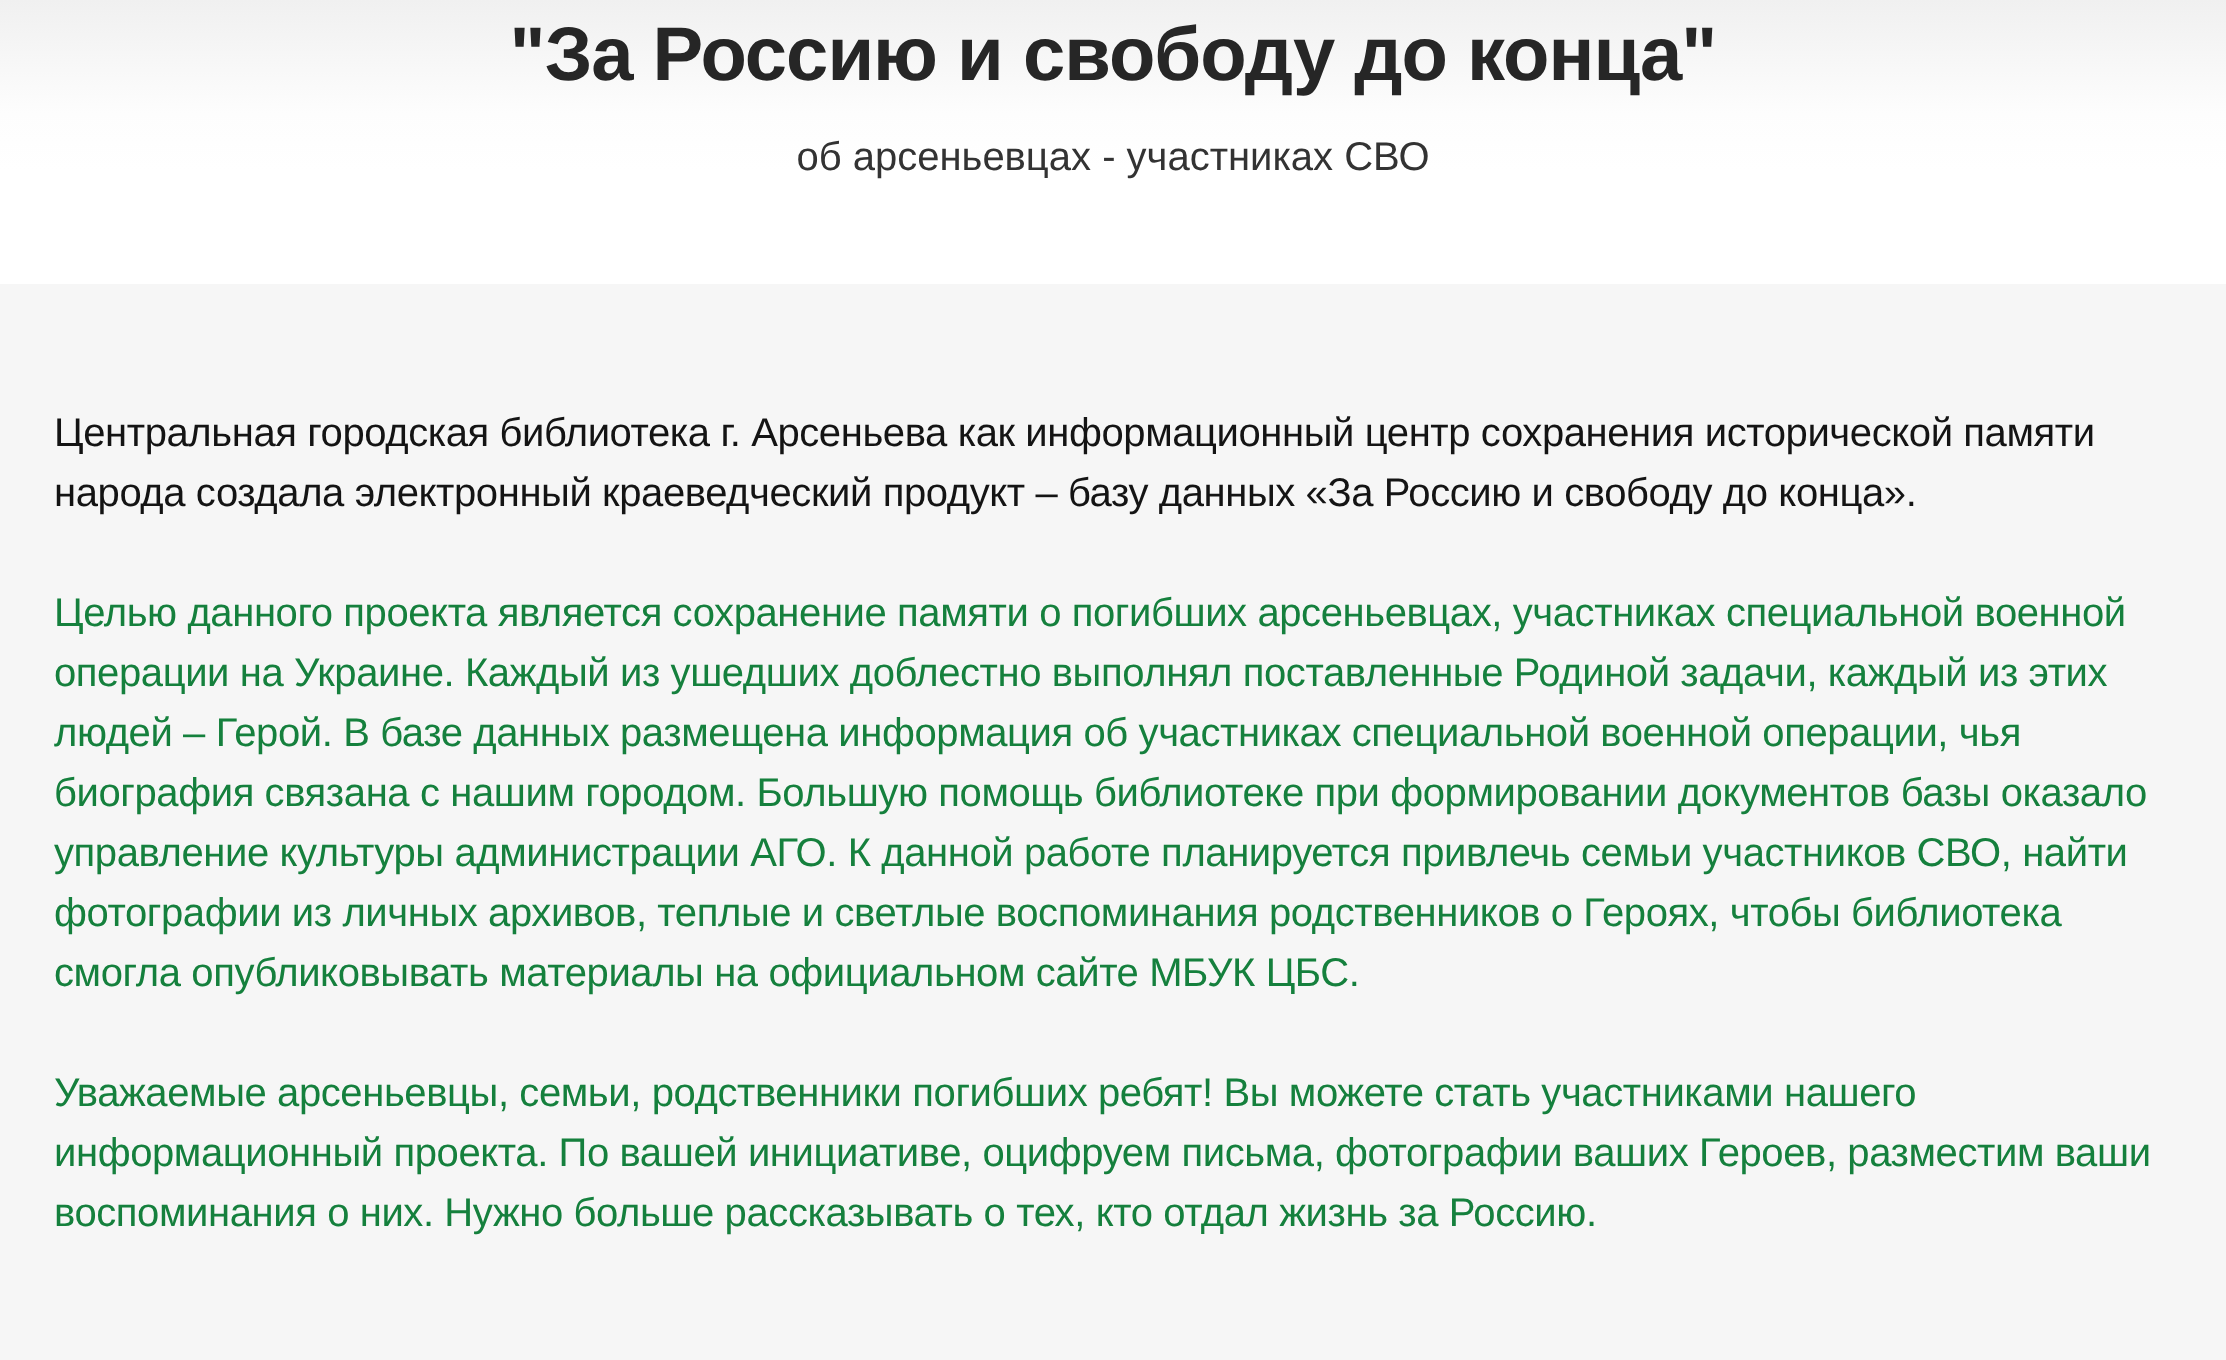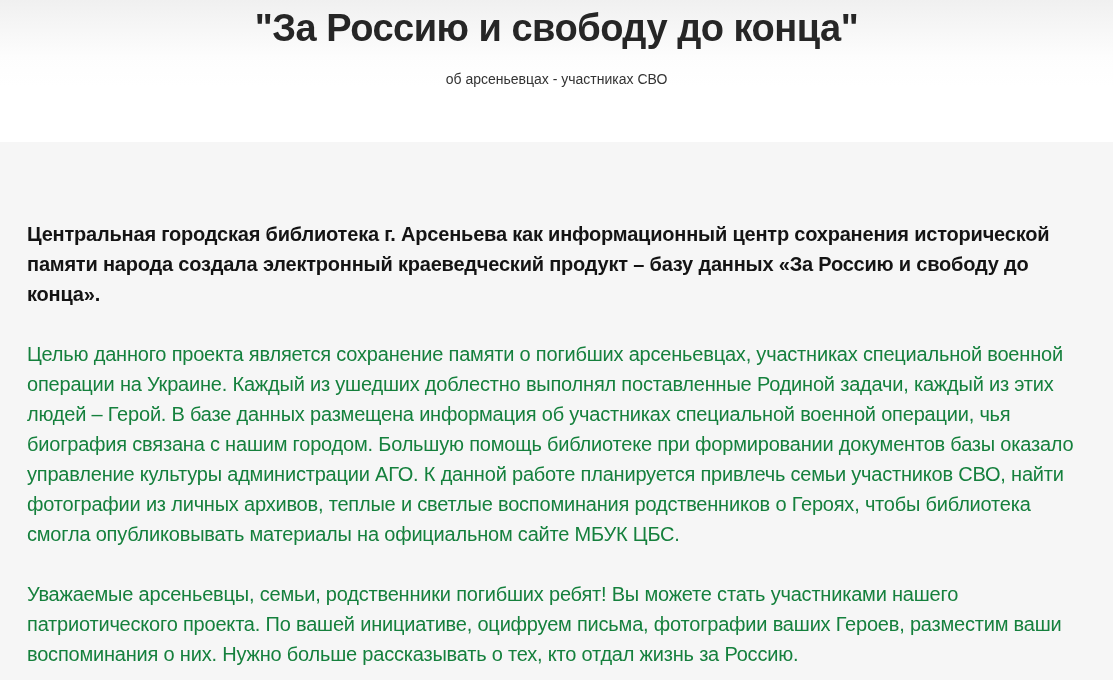--- a/index.html
+++ b/index.html
@@ -25,50 +25,49 @@
     font-size: 38px;
     line-height: 44px;
     font-weight: 700;
     font-stretch: condensed;
     letter-spacing: -0.5px;
     color: #262626;
   }
   .page-subtitle {
     margin: 0;
     padding-top: 16px;
-    font-size: 14px;
+    font-size: 20px;
     line-height: 26px;
     font-weight: 400;
     color: #333333;
   }
   .article-body {
     box-sizing: border-box;
     padding: 60px 27px 0 27px;
     background: #f6f6f6;
   }
   .article-body p {
     margin: 0 0 30px 0;
     font-size: 20px;
     line-height: 30px;
     font-stretch: condensed;
     letter-spacing: -0.2px;
     color: #15803d;
     text-align: left;
   }
   .article-body p.lead {
-    font-weight: 700;
+    font-weight: 400;
     color: #141414;
-    margin-top: 17px;
   }
 </style>
 </head>
 <body>
 
 <header class="page-header">
   <h1 class="page-title">"За Россию и свободу до конца"</h1>
   <p class="page-subtitle">об арсеньевцах - участниках СВО</p>
 </header>
 
 <main class="article-body">
   <p class="lead">Центральная городская библиотека г. Арсеньева как информационный центр сохранения исторической памяти народа создала электронный краеведческий продукт – базу данных «За Россию и свободу до конца».</p>
   <p>Целью данного проекта является сохранение памяти о погибших арсеньевцах, участниках специальной военной операции на Украине. Каждый из ушедших доблестно выполнял поставленные Родиной задачи, каждый из этих людей – Герой. В базе данных размещена информация об участниках специальной военной операции, чья биография связана с нашим городом. Большую помощь библиотеке при формировании документов базы оказало управление культуры администрации АГО. К данной работе планируется привлечь семьи участников СВО, найти фотографии из личных архивов, теплые и светлые воспоминания родственников о Героях, чтобы библиотека смогла опубликовывать материалы на официальном сайте МБУК ЦБС.</p>
-  <p>Уважаемые арсеньевцы, семьи, родственники погибших ребят! Вы можете стать участниками нашего патриотического проекта. По вашей инициативе, оцифруем письма, фотографии ваших Героев, разместим ваши воспоминания о них. Нужно больше рассказывать о тех, кто отдал жизнь за Россию.</p>
+  <p>Уважаемые арсеньевцы, семьи, родственники погибших ребят! Вы можете стать участниками нашего информационный проекта. По вашей инициативе, оцифруем письма, фотографии ваших Героев, разместим ваши воспоминания о них. Нужно больше рассказывать о тех, кто отдал жизнь за Россию.</p>
 </main>
 
 </body></html>

